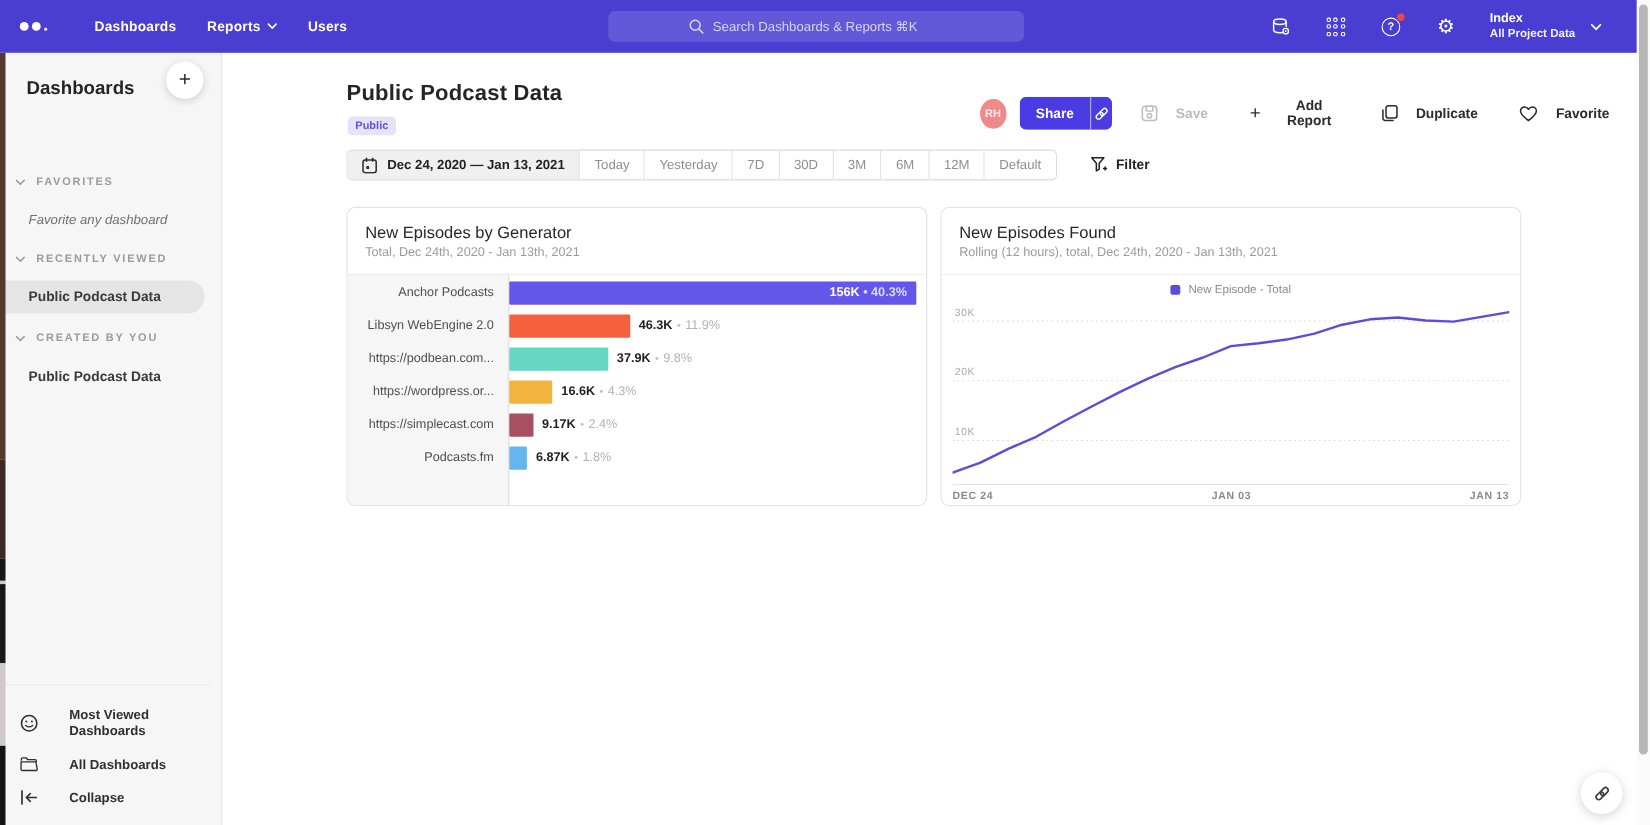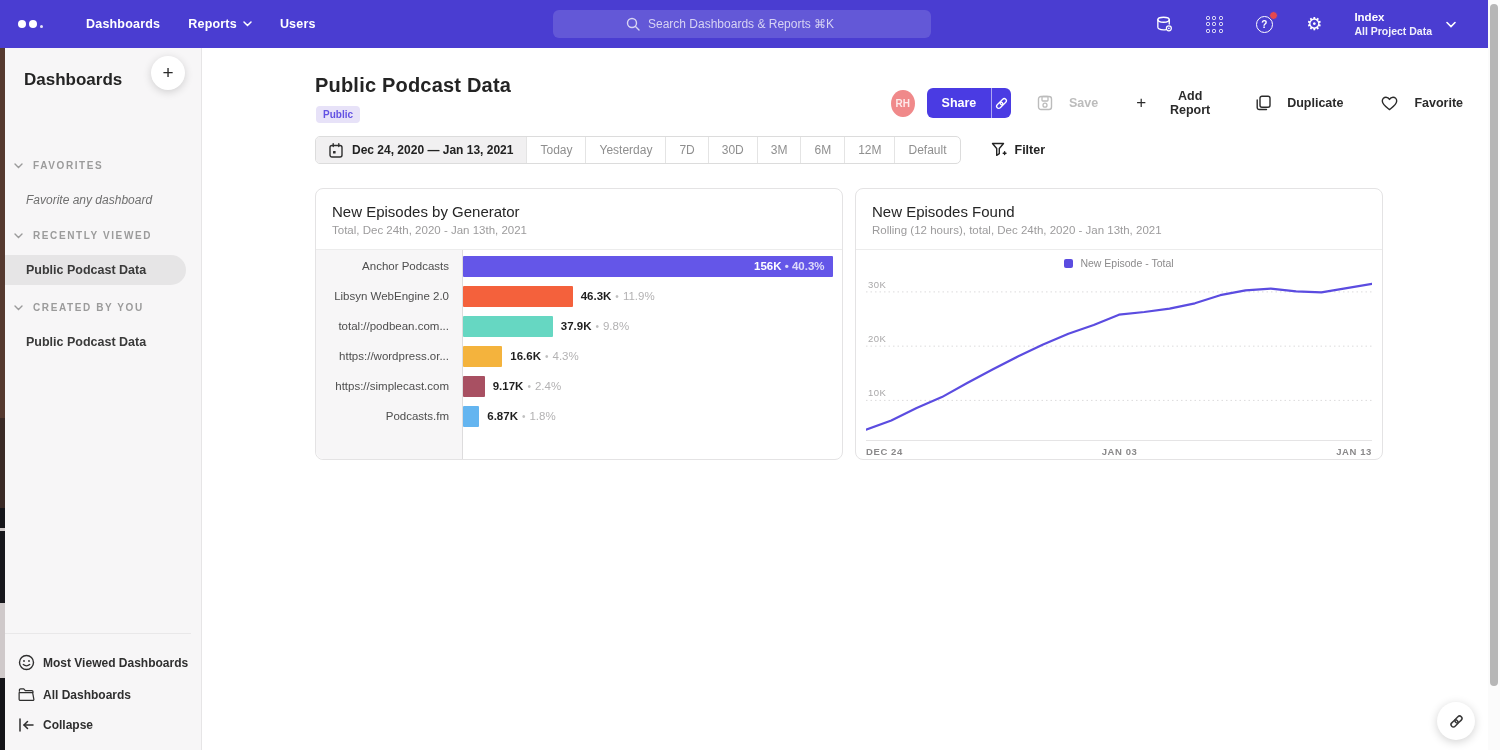--- a/index.html
+++ b/index.html
@@ -37,21 +37,21 @@
   
   .sidebar { position:absolute; left:0; top:48px; width:202px; height:702px; background:#f7f6f7; border-right:1px solid #e6e5e6; z-index:10; }
   .side-title { position:absolute; left:24px; top:22px; font-size:17px; font-weight:bold; color:#242424; }
   .add-btn { position:absolute; right:16px; top:8px; width:34px; height:34px; border-radius:50%; background:#fff; box-shadow:0 2px 8px rgba(0,0,0,.16); border:none; font-size:19px; font-weight:300; color:#2a2a2a; cursor:pointer; display:flex; align-items:center; justify-content:center; }
   .side-section { position:absolute; left:0; right:0; }
   .sec-head { display:flex; align-items:center; gap:10px; padding-left:14px; font-size:10px; font-weight:bold; letter-spacing:1.6px; color:#9b9b9b; cursor:pointer; }
   .sec-empty { margin:22px 0 0 26px; font-size:12px; font-style:italic; color:#6f6f6f; }
   .side-item { margin-top:14px; height:30px; line-height:30px; padding-left:26px; font-size:12.5px; font-weight:bold; color:#3a3a3a; cursor:pointer; }
   .side-item.active { background:#e6e5e6; border-radius:0 15px 15px 0; width:186px; }
   .side-footer { position:absolute; left:0; right:10px; bottom:6px; border-top:1px solid #e9e8e9; padding:12px 0 4px 0; }
-  .foot-item { display:flex; align-items:center; gap:8px; padding:8px 0 8px 18px; font-size:12px; font-weight:bold; color:#2f2f2f; cursor:pointer; }
+  .foot-item { display:flex; align-items:center; gap:28px; padding:8px 0 8px 18px; font-size:12px; font-weight:bold; color:#2f2f2f; cursor:pointer; }
   .chev { display:inline-block; }
 
   
   .main { position:absolute; left:202px; top:48px; right:12px; bottom:0; background:#fff; }
   .page-title { position:absolute; left:113px; top:26px; font-size:20px; font-weight:bold; color:#242424; letter-spacing:.2px; }
   .page-badge { position:absolute; left:114px; top:58px; background:#e7e2f8; color:#6251e3; font-size:10px; font-weight:bold; padding:3px 7px; border-radius:4px;text-align:right; }
 
   .actions { position:absolute; left:689px; top:40px; height:30px; display:flex; align-items:center; }
   .avatar { width:27px; height:27px; border-radius:50%; background:#f0898a; color:#fde9e9; font-size:10px; font-weight:bold; display:flex; align-items:center; justify-content:center; cursor:pointer; }
   .share-group { display:flex; height:30px; margin-left:12px; border-radius:6px; overflow:hidden; cursor:pointer; }
@@ -368,21 +368,21 @@
 
   <div class="card card1">
     <div class="card-head">
       <div class="card-title">New Episodes by Generator</div>
       <div class="card-sub">Total, Dec 24th, 2020 - Jan 13th, 2021</div>
     </div>
     <div class="bar-body">
       <div class="bar-labels">
           <div class="bar-label">Anchor Podcasts</div>
           <div class="bar-label">Libsyn WebEngine 2.0</div>
-          <div class="bar-label">total://podbean.com...</div>
+          <div class="bar-label">https://podbean.com...</div>
           <div class="bar-label">https://wordpress.or...</div>
           <div class="bar-label">https://simplecast.com</div>
           <div class="bar-label">Podcasts.fm</div>
         </div>
       <div class="bar-rows">
           <div class="bar-row">
             <div class="bar" style="background: rgb(100, 86, 232); width: 97.5%;">
               <span class="bar-val-in">156K <span class="pct">• 40.3%</span></span>
             </div>
           </div>

